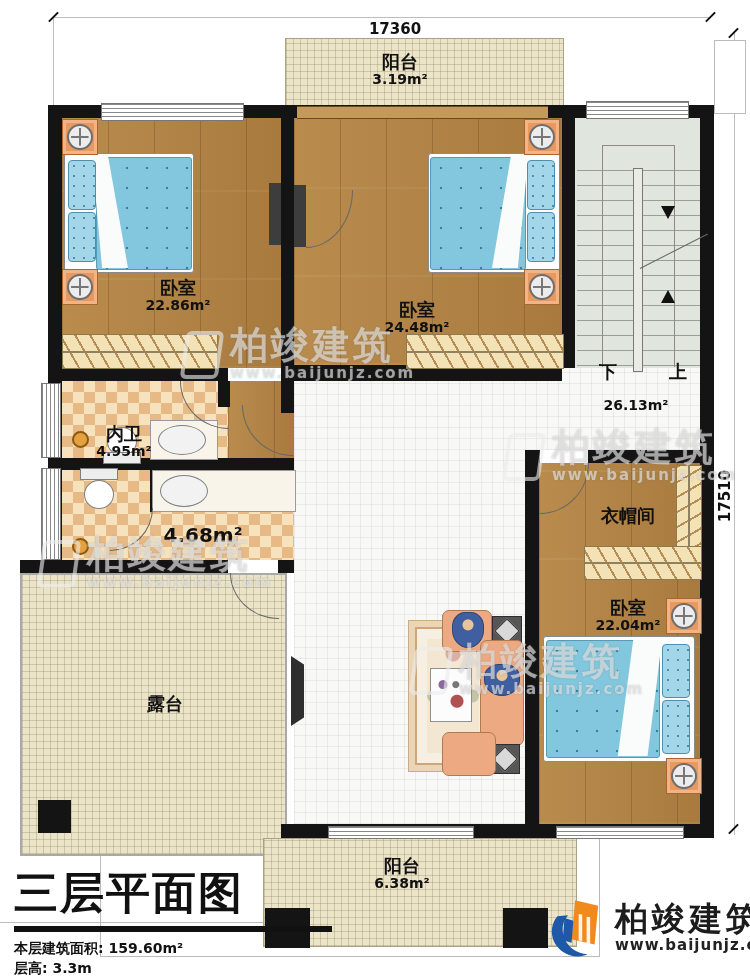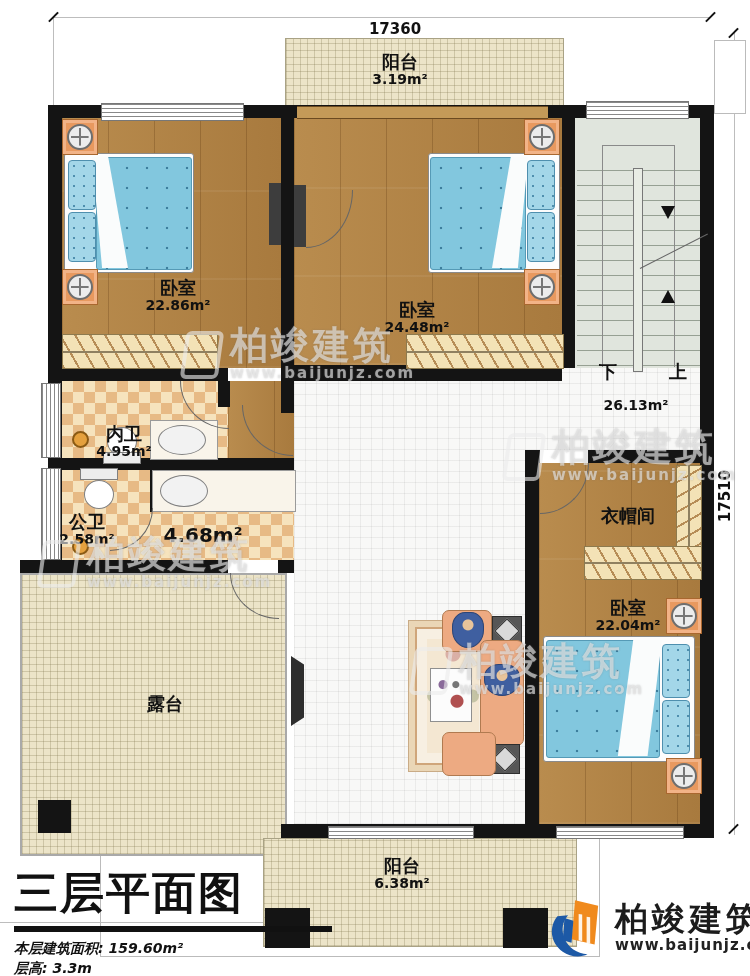--- a/index.html
+++ b/index.html
@@ -74,21 +74,21 @@
         color:rgba(236,236,236,.62);text-shadow:0 0 2px rgba(110,110,110,.35);pointer-events:none;}
   .wm-mark{width:30px;height:40px;border:4px solid rgba(236,236,236,.62);border-radius:6px;transform:skewX(-8deg);}
   .wm-big{font-size:38px;font-weight:bold;letter-spacing:3px;line-height:1;}
   .wm-url{font-size:15px;font-weight:bold;letter-spacing:2px;line-height:1.3;}
   .dimtext{position:absolute;font-size:15px;font-weight:bold;color:#111;z-index:45;}
   #titleblock{position:absolute;left:14px;top:864px;z-index:70;}
   .tb-row{display:flex;align-items:center;gap:14px;}
   .tb-title{font-size:44px;font-weight:bold;letter-spacing:2px;}
   .tb-scale{font-size:29px;font-weight:bold;}
   .tb-rule{width:318px;height:6px;background:#111;margin:3px 0 6px 0;}
-  .tb-line{font-size:14px;font-weight:bold;line-height:1.45;font-style:italic;}
+  .tb-line{font-size:14px;font-weight:bold;line-height:1.45;}
   #logo{position:absolute;left:545px;top:893px;display:flex;align-items:center;gap:8px;z-index:70;}
   .lg-name{font-size:33px;font-weight:bold;letter-spacing:4px;color:#1c1c1c;line-height:1.05;}
   .lg-url{font-size:15px;font-weight:bold;letter-spacing:1px;color:#222;}
 </style>
 </head>
 <body>
 
 <div id="plan">
 
   <div class="thin" style="left:53px;top:17px;width:657px;height:1px;"></div>
@@ -250,24 +250,20 @@
     <div class="rarea">22.86m²</div>
   </div>
   <div class="rlabel" style="left:357px;top:300px;width:120px;">
     <div class="rname">卧室</div>
     <div class="rarea">24.48m²</div>
   </div>
   <div class="rlabel" style="left:64px;top:404px;width:120px;margin-top:20px;">
     <div class="rname">内卫</div>
     <div class="rarea">4.95m²</div>
   </div>
-  <div class="rlabel" style="left:27px;top:512px;width:120px;">
-    <div class="rname">公卫</div>
-    <div class="rarea">2.58m²</div>
-  </div>
   <div class="rlabel" style="left:143px;top:524px;width:120px;">
     <div class="rarea" style="font-size:20px;">4.68m²</div>
   </div>
   <div class="rlabel" style="left:568px;top:506px;width:120px;">
     <div class="rname">衣帽间</div>
   </div>
   <div class="rlabel" style="left:568px;top:598px;width:120px;">
     <div class="rname">卧室</div>
     <div class="rarea">22.04m²</div>
   </div>

